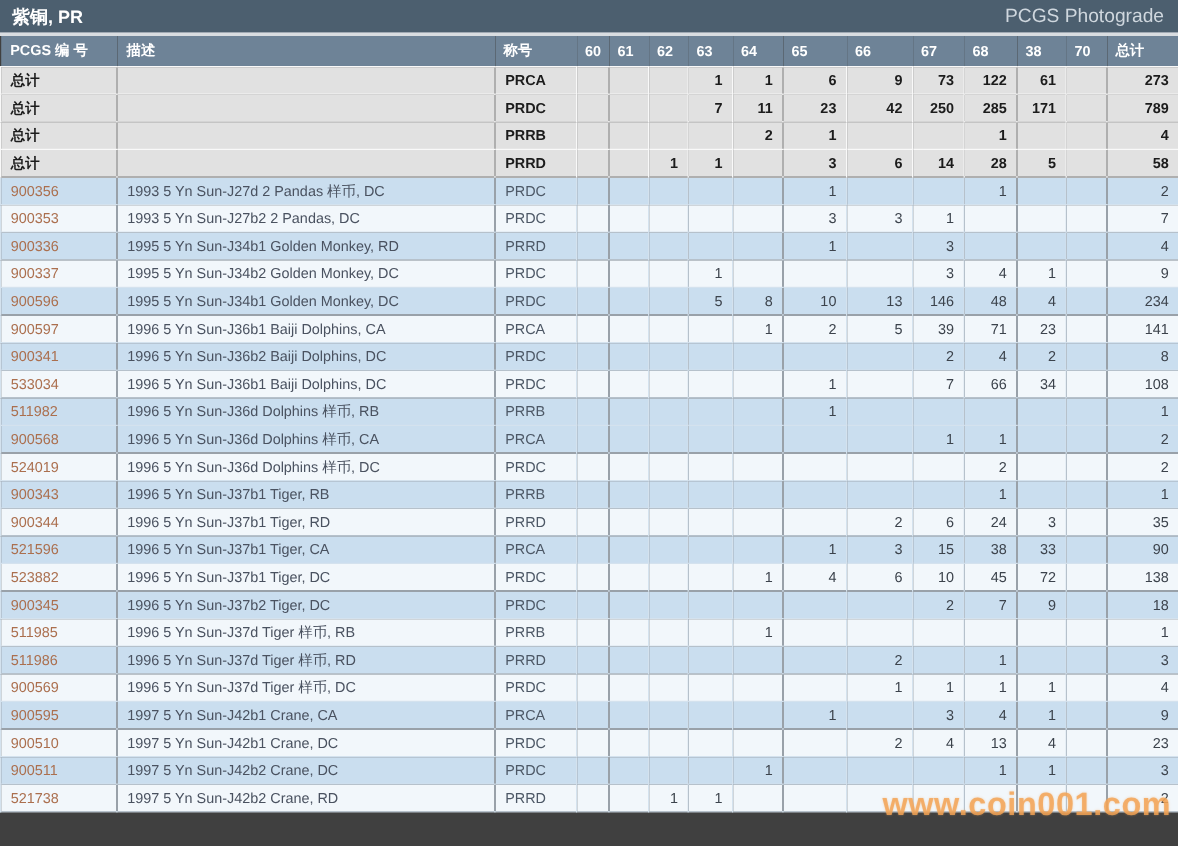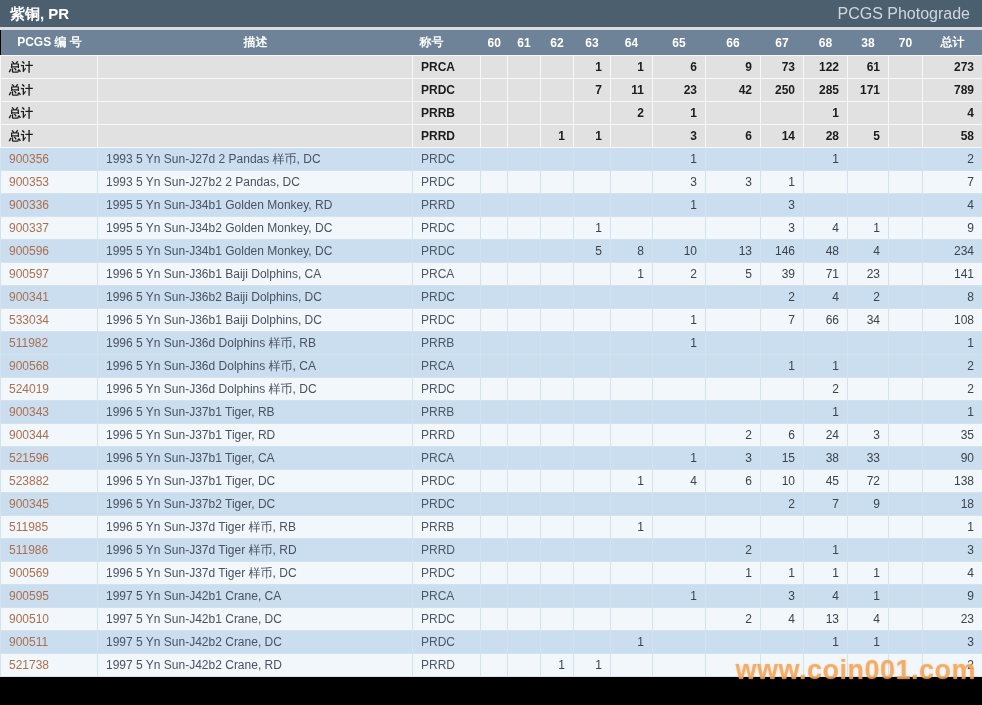--- a/index.html
+++ b/index.html
@@ -1,37 +1,37 @@
 <!DOCTYPE html>
 <html><head>
 <meta charset="utf-8">
 <style>
   html,body{margin:0;padding:0;background:#ffffff;}
   .screen{
     position:relative;width:982px;height:705px;overflow:hidden;
-    font-family:"Liberation Sans",sans-serif;background:#000000;
+    font-family:"Liberation Sans",sans-serif;background:#404040;
   }
   .title-bar{
     box-sizing:border-box;height:30px;background:#4c5f6f;
     border-bottom:3px solid #d9dde1;
     display:flex;justify-content:space-between;align-items:flex-start;
     padding:5px 12px 0 10px;
   }
   .title-bar .page-title{color:#ffffff;font-weight:bold;font-size:15px;}
   .title-bar .photograde{color:#cfd7de;font-size:16px;}
   table.pop{
     width:982px;border-collapse:collapse;table-layout:fixed;font-size:12px;
   }
   thead th{
     background:#6e8397;color:#ffffff;font-weight:bold;height:25px;
     padding:0 7px;overflow:hidden;white-space:nowrap;font-size:12px;
   }
-  th.col-pcgs,th.col-desc{text-align:center;padding-left:8px;}
+  th.col-pcgs,th.col-desc{text-align:left;padding-left:8px;}
   th.col-desig{text-align:left;}
-  th.col-num{text-align:center;}
+  th.col-num{text-align:left;}
   tbody td{
     height:22px;padding:0 8px;overflow:hidden;white-space:nowrap;
     border:1px solid #d4e2ee;
   }
   tr.totals-row td{
     background:#e1e1e1;border-color:#f9f9f9;font-weight:bold;color:#1c1c1c;
   }
   tr.row-odd td{background:#cadeef;}
   tr.row-even td{background:#f2f7fb;}
   td.col-pcgs{color:#ab6f4e;}

